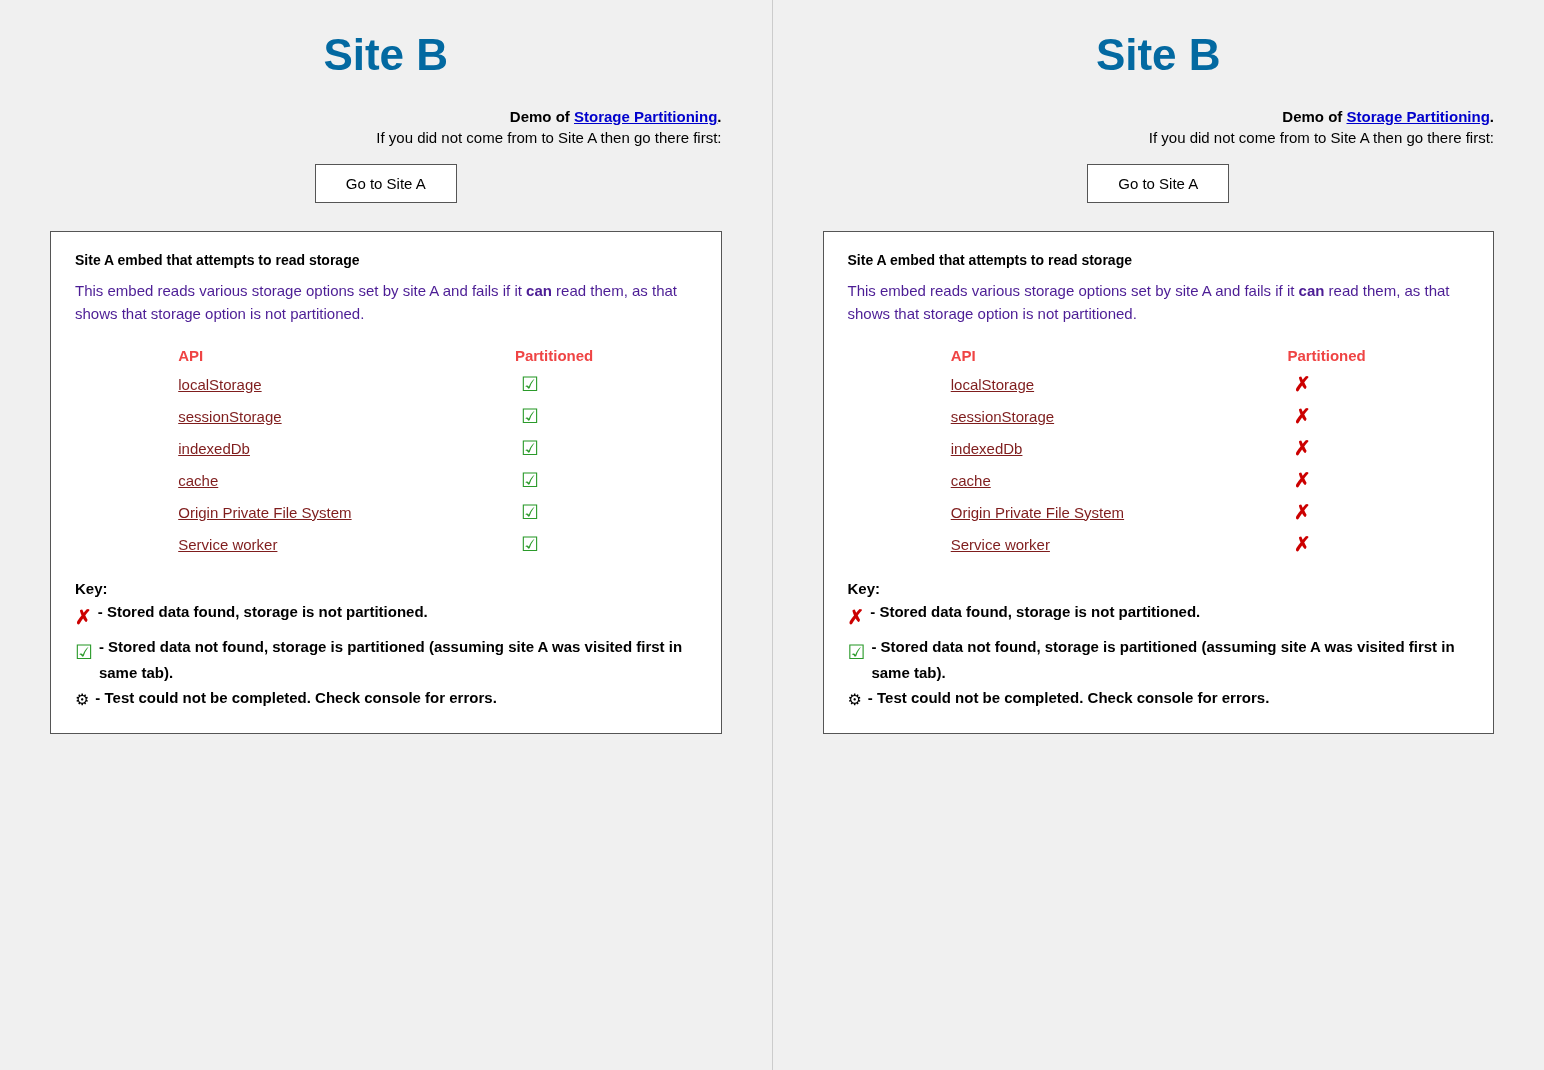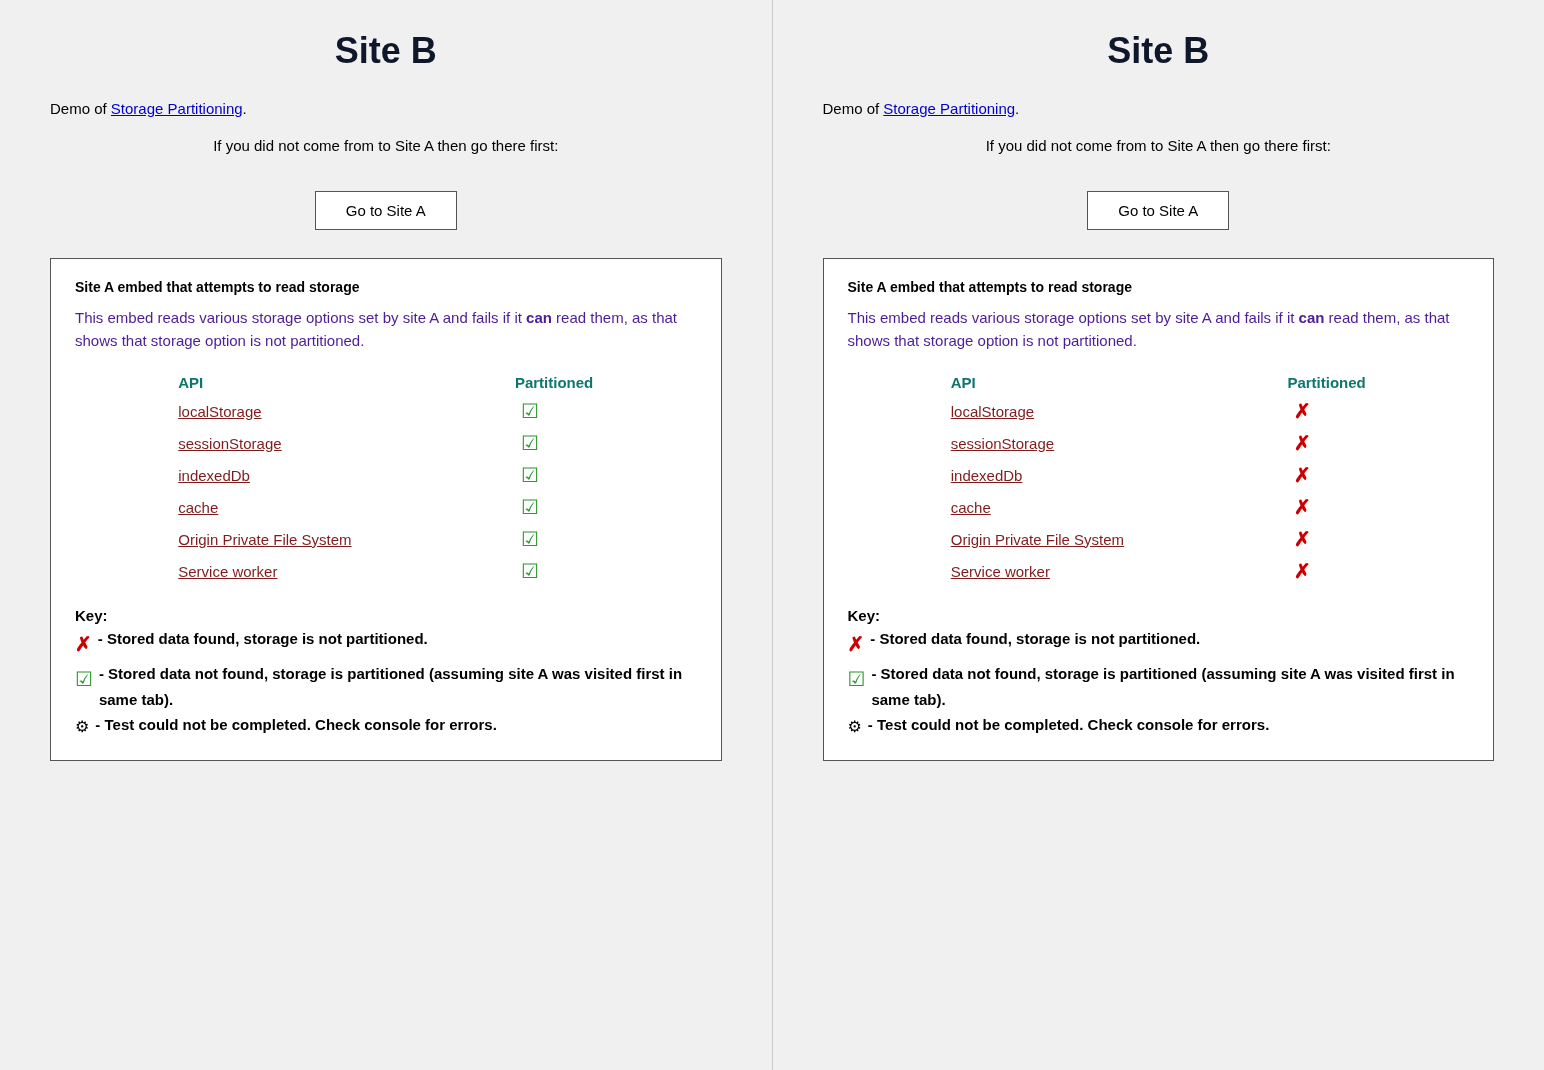--- a/index.html
+++ b/index.html
@@ -14,52 +14,52 @@
     .panel {
       flex: 1;
       background: #f0f0f0;
       padding: 30px 50px;
       border-right: 1px solid #ccc;
     }
     .panel:last-child {
       border-right: none;
     }
     .panel-title {
-      font-size: 36px;
+      font-size: 44px;
       font-weight: 900;
       text-align: center;
       margin-bottom: 28px;
-      color: #0f172a;
+      color: #0369a1;
     }
     .demo-line {
-      text-align: left;
-      margin-bottom: 20px;
-      color: #000;
+      text-align: right;
+      margin-bottom: 4px;
+      color: #000;
+      font-weight: bold;
     }
     .demo-line a {
       color: #0000cc;
       text-decoration: underline;
     }
     .instructions {
-      text-align: center;
+      text-align: right;
       margin-bottom: 18px;
       color: #000;
     }
     .goto-btn-wrapper {
       text-align: center;
       margin-bottom: 28px;
     }
     .goto-btn {
       border: 1.5px solid #555;
       background: #fff;
       padding: 10px 30px;
       font-size: 15px;
       cursor: pointer;
       color: #000;
-      margin-top: 19px;
     }
     .embed-box {
       border: 1.5px solid #555;
       padding: 20px 24px;
       background: #fff;
     }
     .embed-title {
       font-size: 14px;
       font-weight: 900;
       margin-bottom: 12px;
@@ -75,21 +75,21 @@
     }
     .storage-table {
       width: 70%;
       margin: 0 auto 20px auto;
       border-collapse: collapse;
     }
     .storage-table th {
       font-weight: 900;
       text-align: left;
       padding: 4px 10px;
-      color: #0f766e;
+      color: #ef4444;
     }
     .storage-table th.partitioned-col {
       text-align: right;
     }
     .storage-table td {
       padding: 4px 10px;
     }
     .storage-table td a {
       color: #7f1d1d;
     }

